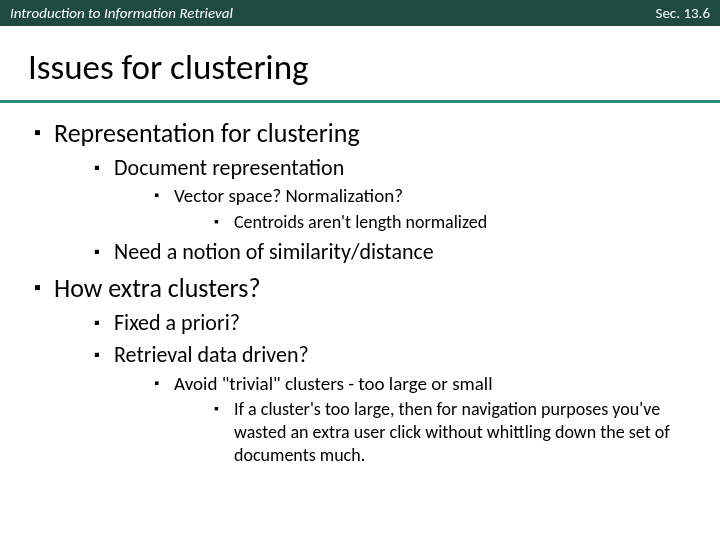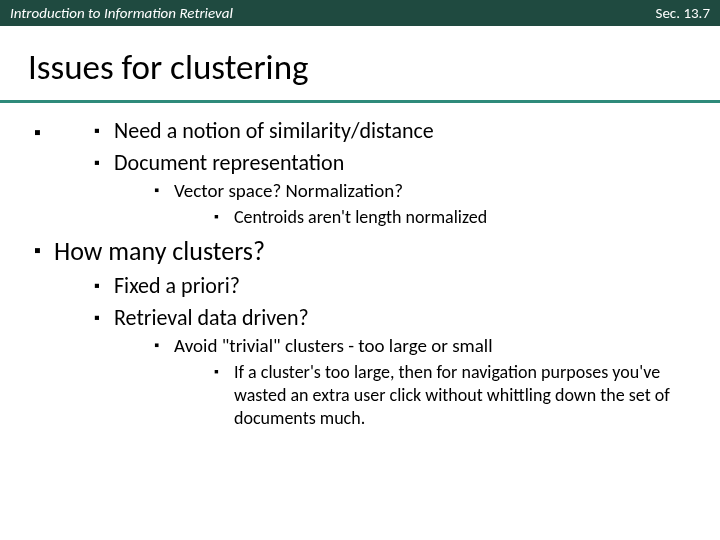--- a/index.html
+++ b/index.html
@@ -49,50 +49,51 @@
   .lvl2 > li { font-size: 22px; margin: 4px 0 4px 36px; }
   .lvl3 > li { font-size: 19px; margin: 2px 0 2px 36px; }
   .lvl4 > li { font-size: 18px; margin: 2px 0 2px 36px; }
 </style>
 </head>
 <body>
 <div class="slide">
 
   <div class="topbar">
     <span class="left">Introduction to Information Retrieval</span>
-    <span class="right">Sec. 13.7</span>
+    <span class="right">Sec. 13.6</span>
   </div>
 
   <div class="title">Issues for clustering</div>
   <div class="rule"></div>
 
   <div class="content">
     <ul class="lvl1">
       <li>
+        <span>Representation for clustering</span>
         <ul class="lvl2">
-          <li>
-            <span>Need a notion of similarity/distance</span>
-          </li>
           <li>
             <span>Document representation</span>
             <ul class="lvl3">
               <li>
                 <span>Vector space?  Normalization?</span>
                 <ul class="lvl4">
                   <li>
                     <span>Centroids aren't length normalized</span>
                   </li>
                 </ul>
               </li>
             </ul>
           </li>
+          <li>
+            <span>Need a notion of similarity/distance</span>
+          </li>
         </ul>
       </li>
       <li>
-        <span>How many clusters?</span>
+        <span>How extra clusters?</span>
         <ul class="lvl2">
           <li>
             <span>Fixed a priori?</span>
           </li>
           <li>
             <span>Retrieval data driven?</span>
             <ul class="lvl3">
               <li>
                 <span>Avoid "trivial" clusters - too large or small</span>
                 <ul class="lvl4">

